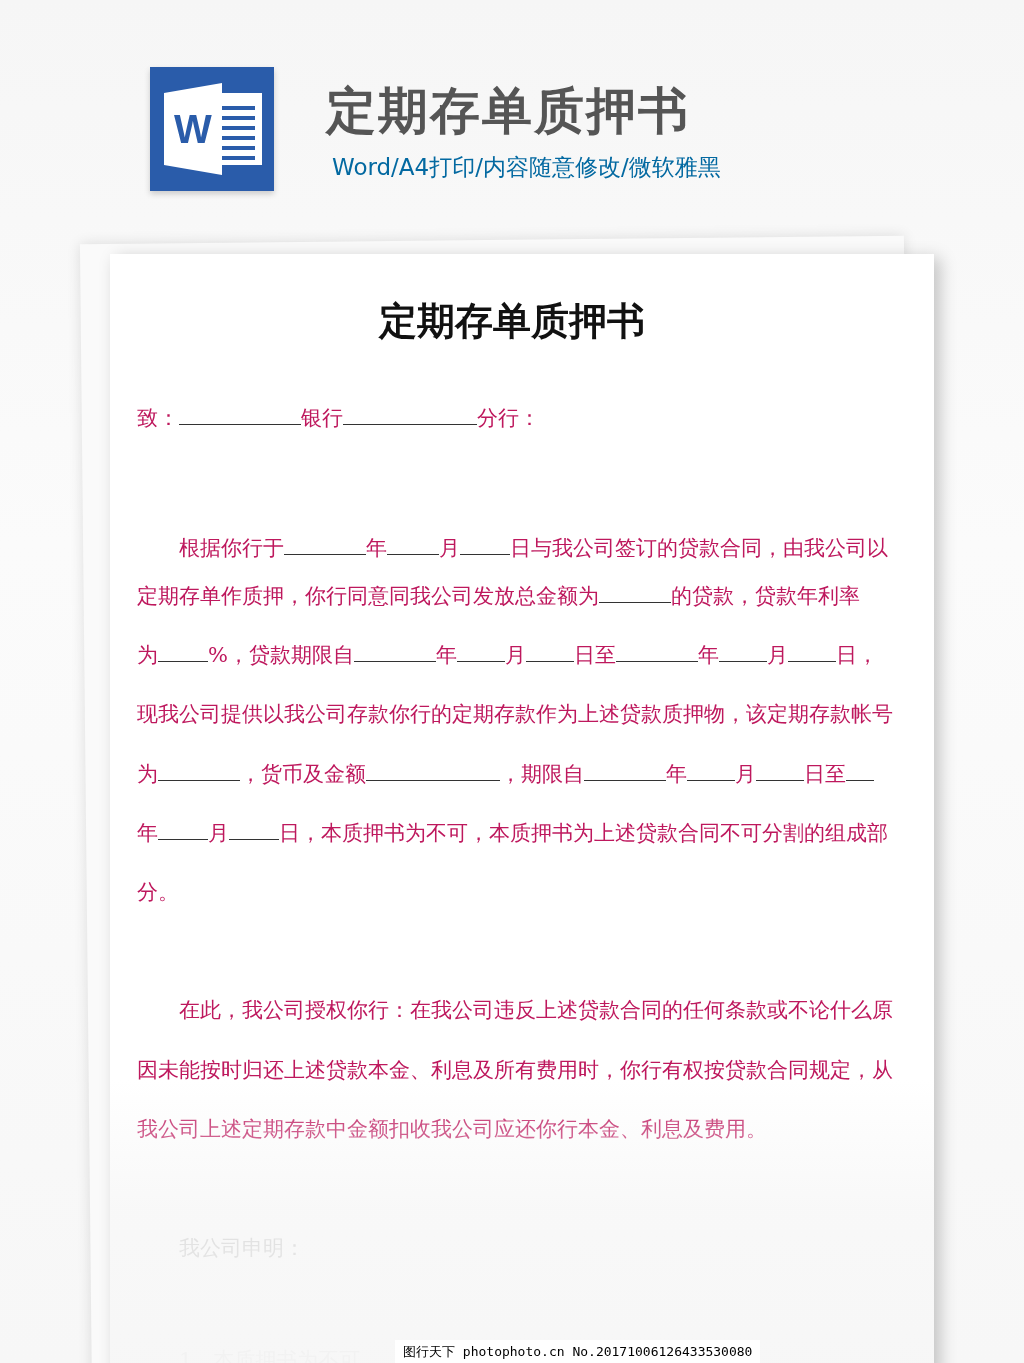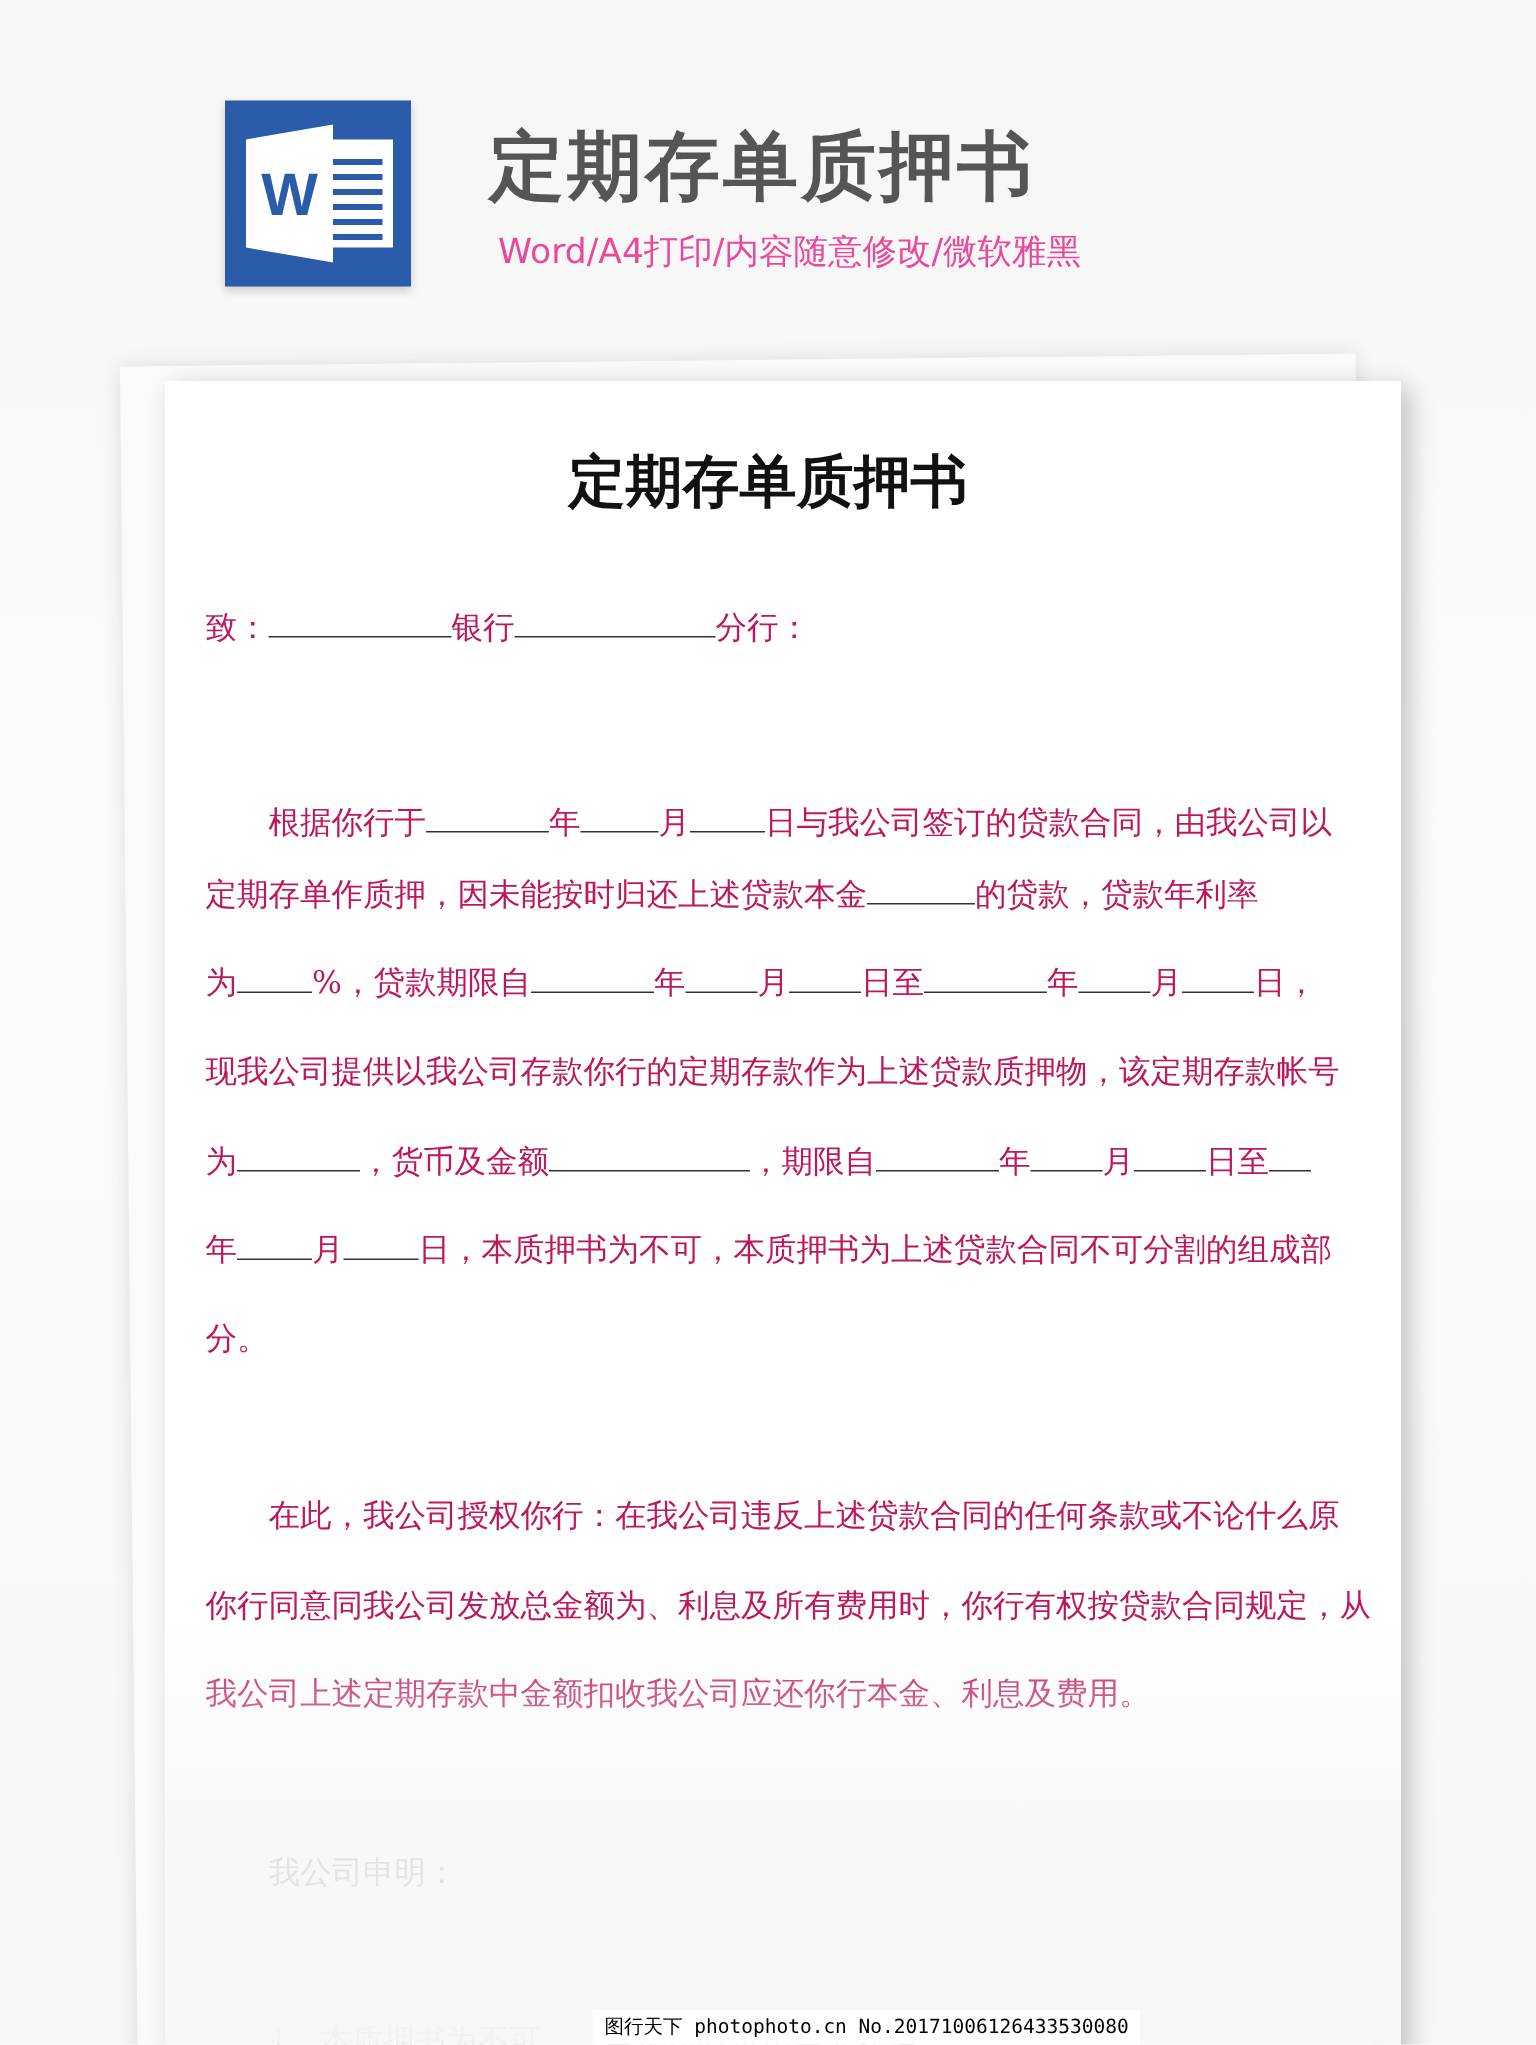--- a/index.html
+++ b/index.html
@@ -13,21 +13,21 @@
     position:absolute; left:150px; top:67px; width:124px; height:124px;
     background:#2a5caa; box-shadow:0 3px 6px rgba(0,0,0,0.18);
   }
   .word-icon svg { position:absolute; left:0; top:0; }
   .hdr-title {
     position:absolute; left:326px; top:78px; font-size:50px; font-weight:bold;
     color:#555555; letter-spacing:2px;
     font-family: "DejaVu Sans", "Liberation Sans", sans-serif;
   }
   .hdr-sub {
-    position:absolute; left:332px; top:152px; font-size:23px; color:#ec4899;
+    position:absolute; left:332px; top:152px; font-size:23px; color:#0369a1;
     font-family: "DejaVu Sans", "Liberation Sans", sans-serif;
   }
   .page-back {
     position:absolute; left:86px; top:240px; width:824px; height:1160px;
     background:#fafafa; transform:rotate(-0.6deg);
     box-shadow:0 0 14px rgba(0,0,0,0.12);
   }
   .page {
     position:absolute; left:110px; top:254px; width:824px; height:1120px;
     background:#ffffff; box-shadow:6px 4px 16px rgba(0,0,0,0.22);
@@ -84,41 +84,41 @@
 
 <div class="line" style="top:404px">
   <span>致：</span><span class="blank" style="width:122px"></span><span>银行</span><span class="blank" style="width:134px"></span><span>分行：</span>
 </div>
 
 <div class="line" style="top:534px; left:179px">
   <span>根据你行于</span><span class="blank" style="width:82px"></span><span>年</span><span class="blank" style="width:52px"></span><span>月</span><span class="blank" style="width:50px"></span><span>日与我公司签订的贷款合同，由我公司以</span>
 </div>
 
 <div class="line" style="top:582px">
-  <span>定期存单作质押，因未能按时归还上述贷款本金</span><span class="blank" style="width:72px"></span><span>的贷款，贷款年利率</span>
+  <span>定期存单作质押，你行同意同我公司发放总金额为</span><span class="blank" style="width:72px"></span><span>的贷款，贷款年利率</span>
 </div>
 
 <div class="line" style="top:641px">
   <span>为</span><span class="blank" style="width:50px"></span><span>%，贷款期限自</span><span class="blank" style="width:82px"></span><span>年</span><span class="blank" style="width:48px"></span><span>月</span><span class="blank" style="width:48px"></span><span>日至</span><span class="blank" style="width:82px"></span><span>年</span><span class="blank" style="width:48px"></span><span>月</span><span class="blank" style="width:48px"></span><span>日，</span>
 </div>
 
 <div class="line" style="top:700px">现我公司提供以我公司存款你行的定期存款作为上述贷款质押物，该定期存款帐号</div>
 
 <div class="line" style="top:760px">
   <span>为</span><span class="blank" style="width:82px"></span><span>，货币及金额</span><span class="blank" style="width:134px"></span><span>，期限自</span><span class="blank" style="width:82px"></span><span>年</span><span class="blank" style="width:48px"></span><span>月</span><span class="blank" style="width:48px"></span><span>日至</span><span class="blank" style="width:28px"></span>
 </div>
 
 <div class="line" style="top:819px">
   <span>年</span><span class="blank" style="width:50px"></span><span>月</span><span class="blank" style="width:50px"></span><span>日，本质押书为不可，本质押书为上述贷款合同不可分割的组成部</span>
 </div>
 
 <div class="line" style="top:878px">分。</div>
 
 <div class="line" style="top:996px; left:179px">在此，我公司授权你行：在我公司违反上述贷款合同的任何条款或不论什么原</div>
-<div class="line" style="top:1056px">你行同意同我公司发放总金额为、利息及所有费用时，你行有权按贷款合同规定，从</div>
+<div class="line" style="top:1056px">因未能按时归还上述贷款本金、利息及所有费用时，你行有权按贷款合同规定，从</div>
 <div class="line" style="top:1115px">我公司上述定期存款中金额扣收我公司应还你行本金、利息及费用。</div>
 
 <div class="line faded" style="top:1234px; left:179px">我公司申明：</div>
 <div class="line faded" style="top:1346px; left:179px; color:#c8c8c8">1、本质押书为不可……自及所有费用当大还清</div>
 
 <div class="fade"></div>
 
 <div class="watermark">图行天下 photophoto.cn  No.20171006126433530080</div>
 
 </body></html>

